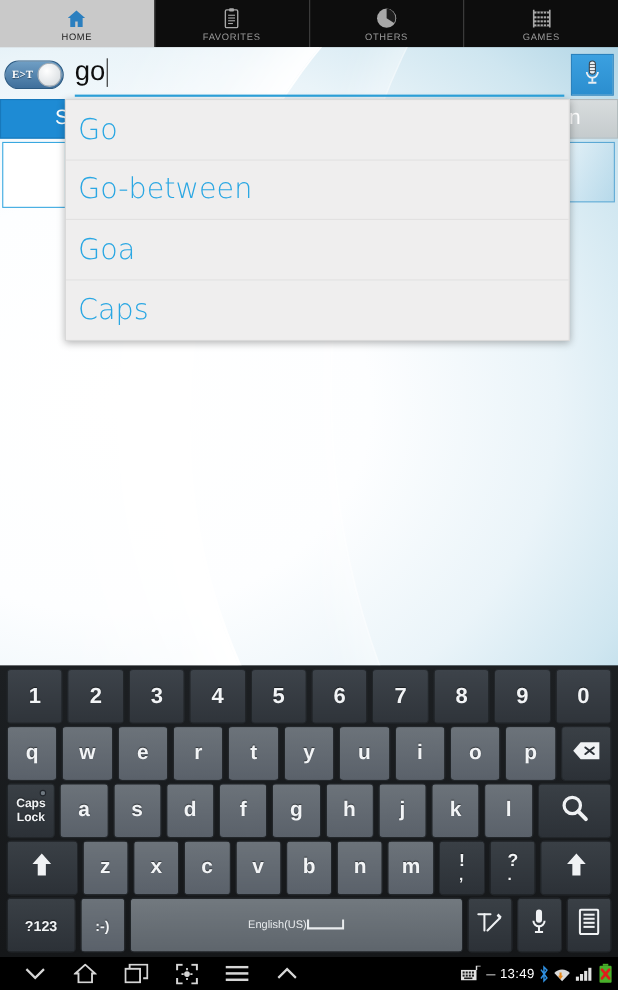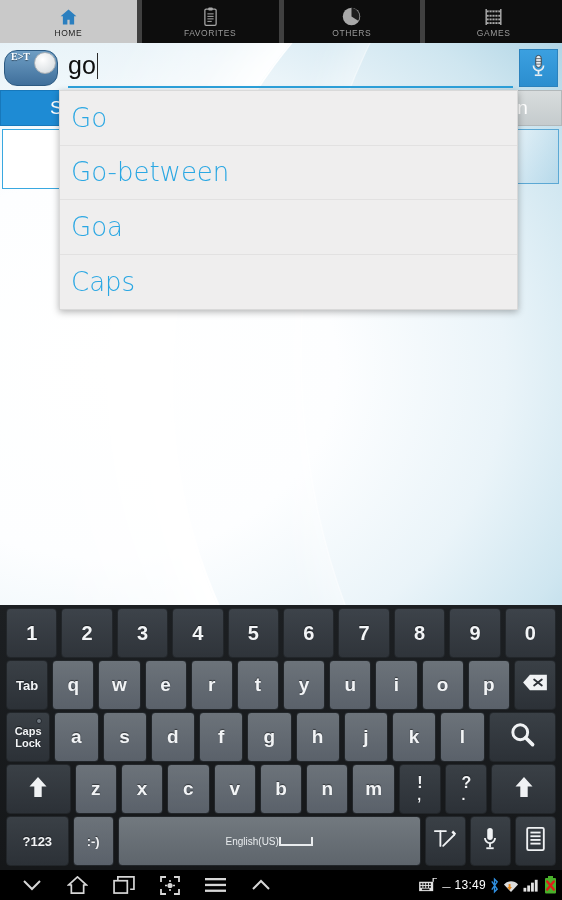--- a/index.html
+++ b/index.html
@@ -15,21 +15,21 @@
   .tabbar {
     position: absolute; top: 0; left: 0;
     width: 562px; height: 43px;
     background: #0d0d0d;
     display: flex;
   }
   .tab {
     flex: 1 1 0;
     display: flex; flex-direction: column;
     align-items: center; justify-content: center;
-    border-right: 5px solid #404040;
+    border-right: 1px solid #404040;
     position: relative;
   }
   .tab:last-child { border-right: none; }
   .tab.active { background: #c9c9c9; }
   .tab-icon { height: 20px; display: flex; align-items: flex-end; justify-content: center; }
   .tab-label {
     font-size: 8.5px; letter-spacing: .6px;
     color: #9a9a9a; margin-top: 2px;
   }
   .tab.active .tab-label { color: #1d1d1d; }
@@ -65,25 +65,25 @@
   }
 
   
   .searchbar {
     position: absolute; top: 46px; left: 0;
     width: 562px; height: 44px;
     z-index: 20;
     display: flex; align-items: center;
   }
   .toggle {
-    width: 54px; height: 36px; margin-left: 4px;
+    width: 54px; height: 26px; margin-left: 4px;
     border-radius: 13px;
     background: linear-gradient(#6f9ec4, #3f6f9b);
     border: 1px solid #2c5a82;
-    display: flex; 
+    display: flex; align-items: center;
     position: relative; flex: none;
   }
   .toggle-label {
     color: #ffffff; font-size: 10px; font-weight: bold;
     margin-left: 6px; font-family: "Liberation Serif", serif;
     text-shadow: 0 1px 1px rgba(0,0,0,.45);
   }
   .toggle-knob {
     position: absolute; right: 1px; top: 1px;
     width: 22px; height: 22px; border-radius: 50%;
@@ -336,21 +336,20 @@
       <div class="key num">4</div>
       <div class="key num">5</div>
       <div class="key num">6</div>
       <div class="key num">7</div>
       <div class="key num">8</div>
       <div class="key num">9</div>
       <div class="key num">0</div>
     </div>
 
     <div class="krow">
-      <div class="key dark small">Tab</div>
       <div class="key">q</div>
       <div class="key">w</div>
       <div class="key">e</div>
       <div class="key">r</div>
       <div class="key">t</div>
       <div class="key">y</div>
       <div class="key">u</div>
       <div class="key">i</div>
       <div class="key">o</div>
       <div class="key">p</div>

